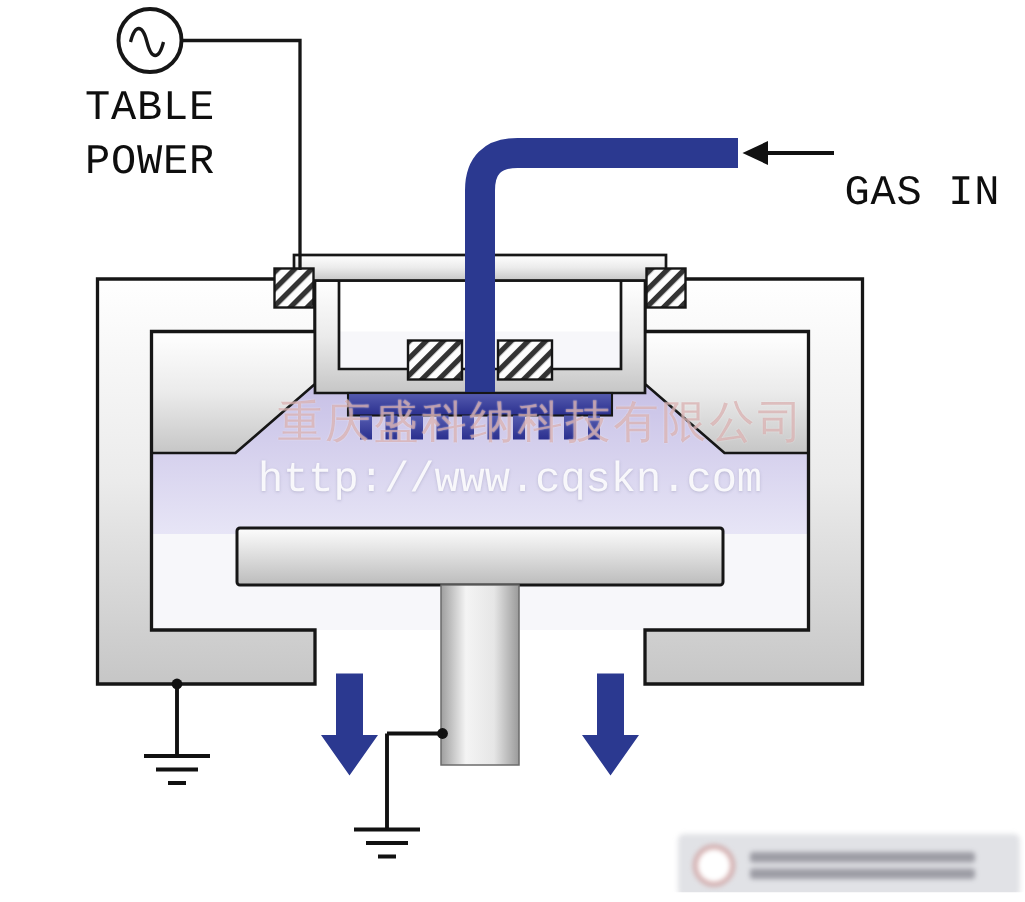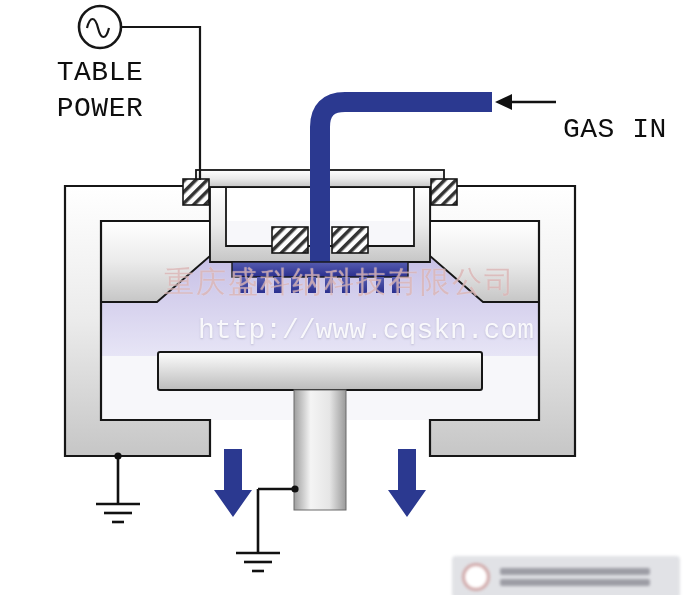--- a/index.html
+++ b/index.html
@@ -7,25 +7,25 @@
     position:relative;width:683px;height:595px;background:#ffffff;overflow:hidden;
     font-family:Liberation Mono, monospace;
   }
   .stage svg{position:absolute;left:0;top:0;}
   .lbl{position:absolute;color:#0e0e0e;font-size:28px;line-height:1.28;}
   .table-power{left:14px;top:55px;width:172px;text-align:center;white-space:pre-line;letter-spacing:.5px;}
   .gas-in{left:563px;top:87px;letter-spacing:.5px;margin-top:25px;}
   .pumps{left:358px;top:520px;letter-spacing:1px;}
   .wm-cn{
     left:100px;top:265px;width:480px;text-align:center;font-size:30px;letter-spacing:2px;
-    color:rgba(203,146,146,0.55);text-shadow:0 0 1px rgba(255,255,255,0.65);
+    color:rgba(203,146,146,0.55);text-shadow:0 0 1px rgba(255,255,255,0.65);padding-left:21px;
   }
   .wm-url{
-    left:100px;top:313px;width:480px;text-align:center;font-size:28px;
-    color:rgba(255,255,255,0.88);text-shadow:0 1px 2px rgba(128,128,160,0.38);margin-left:26px;
+    left:100px;top:303px;width:480px;text-align:center;font-size:28px;
+    color:rgba(255,255,255,0.88);text-shadow:0 1px 2px rgba(128,128,160,0.38);
   }
   .logo{
     position:absolute;left:452px;top:556px;width:228px;height:42px;
     display:flex;align-items:center;gap:10px;padding-left:10px;box-sizing:border-box;
     background:rgba(176,179,189,0.38);border-radius:4px;filter:blur(1.6px);
   }
   .logo-circle{width:28px;height:28px;border-radius:50%;background:#ffffff;border:3px solid rgba(150,60,60,0.45);box-sizing:border-box;}
   .logo-lines div{width:150px;height:7px;background:rgba(100,100,112,0.55);margin:4px 0;border-radius:2px;}
 </style>
 </head>

